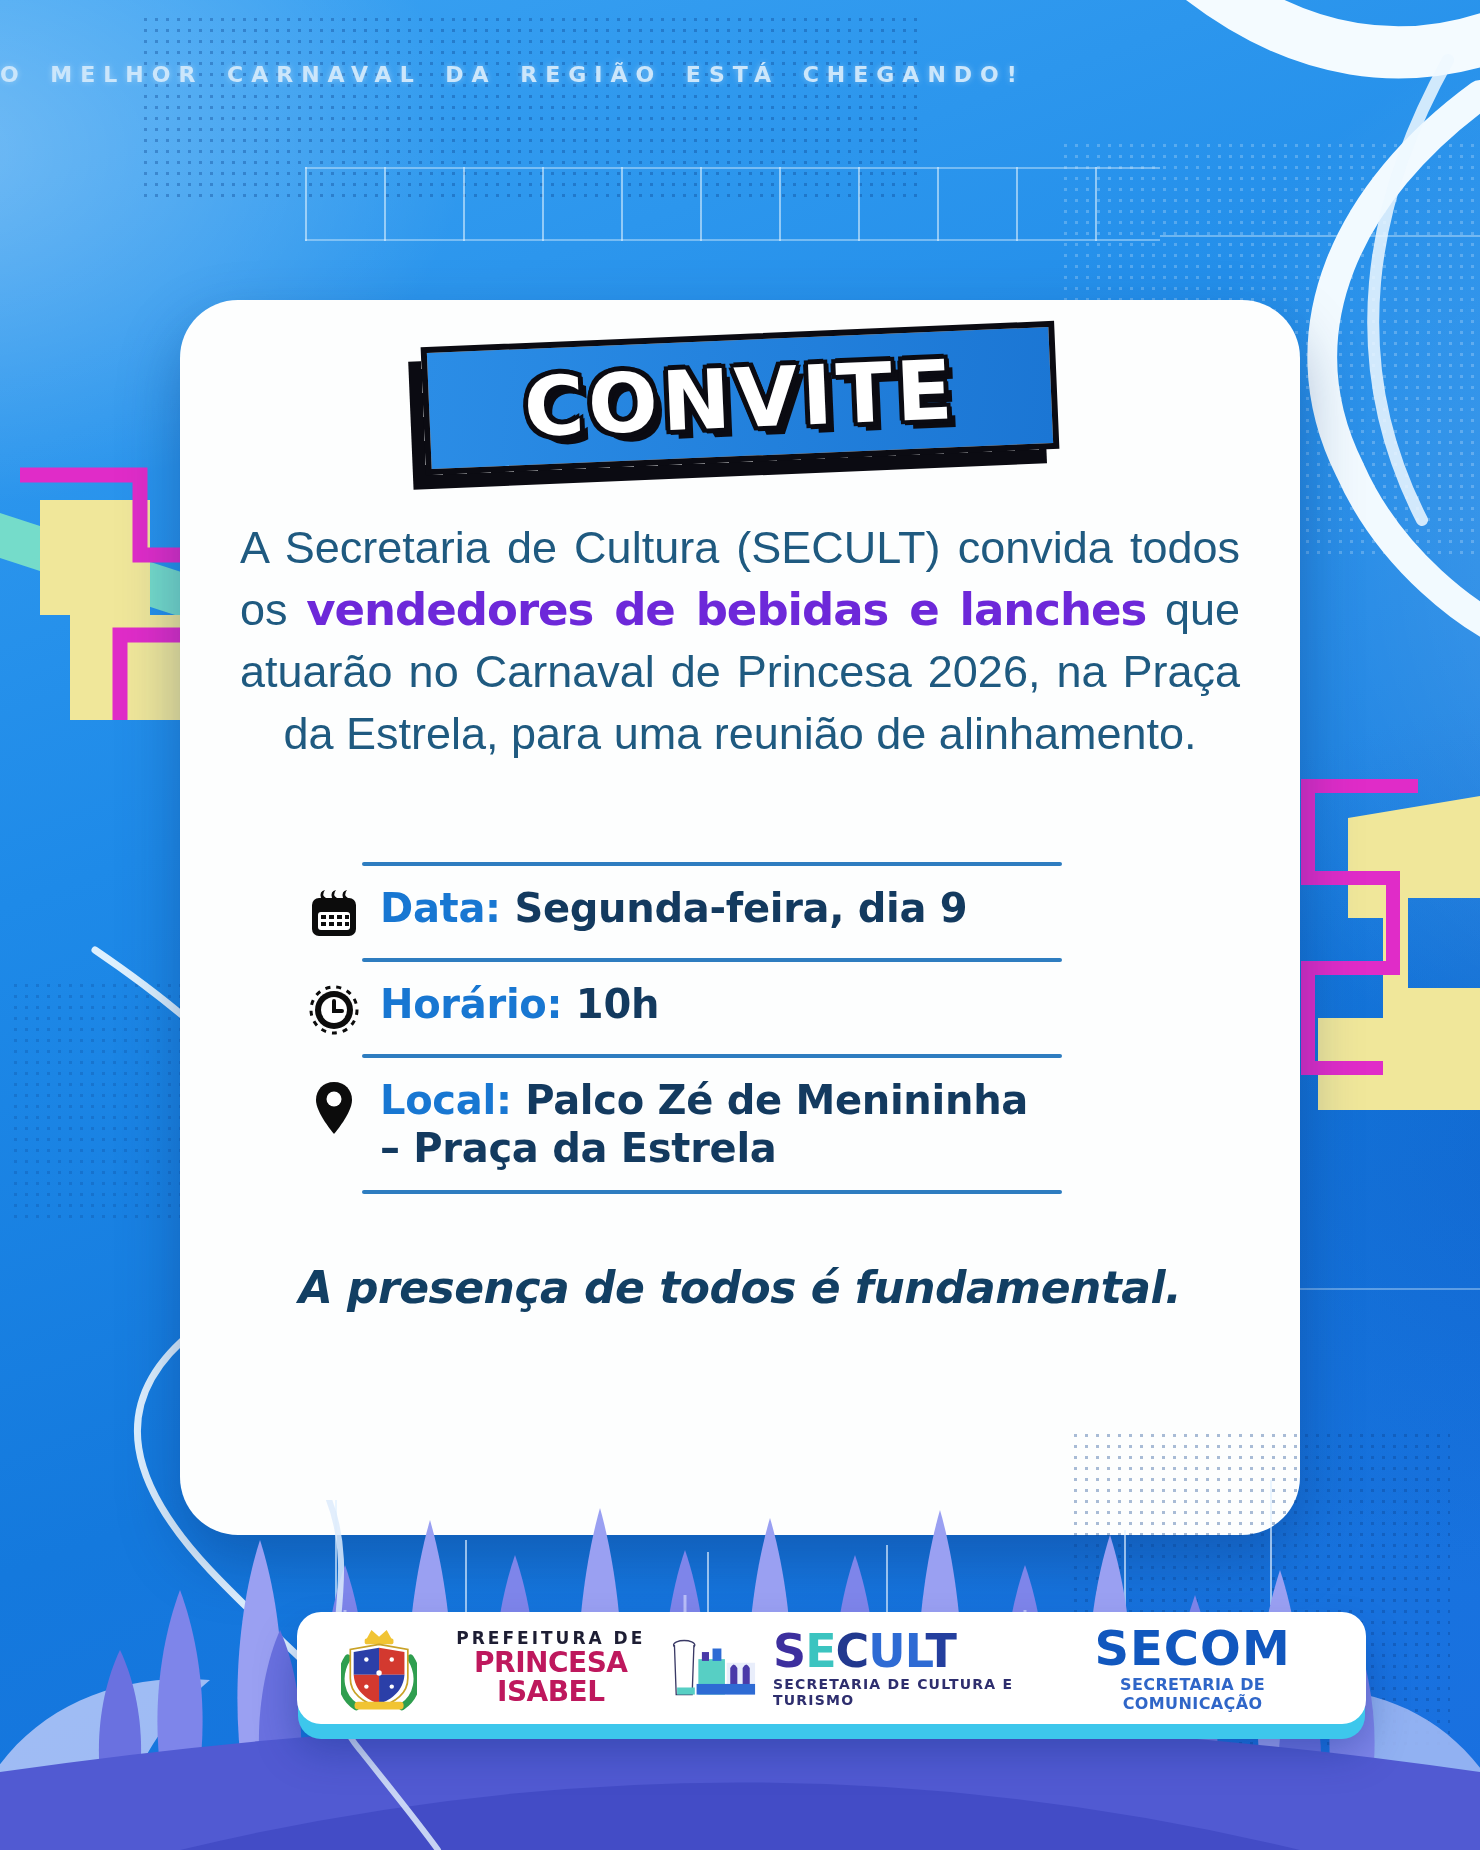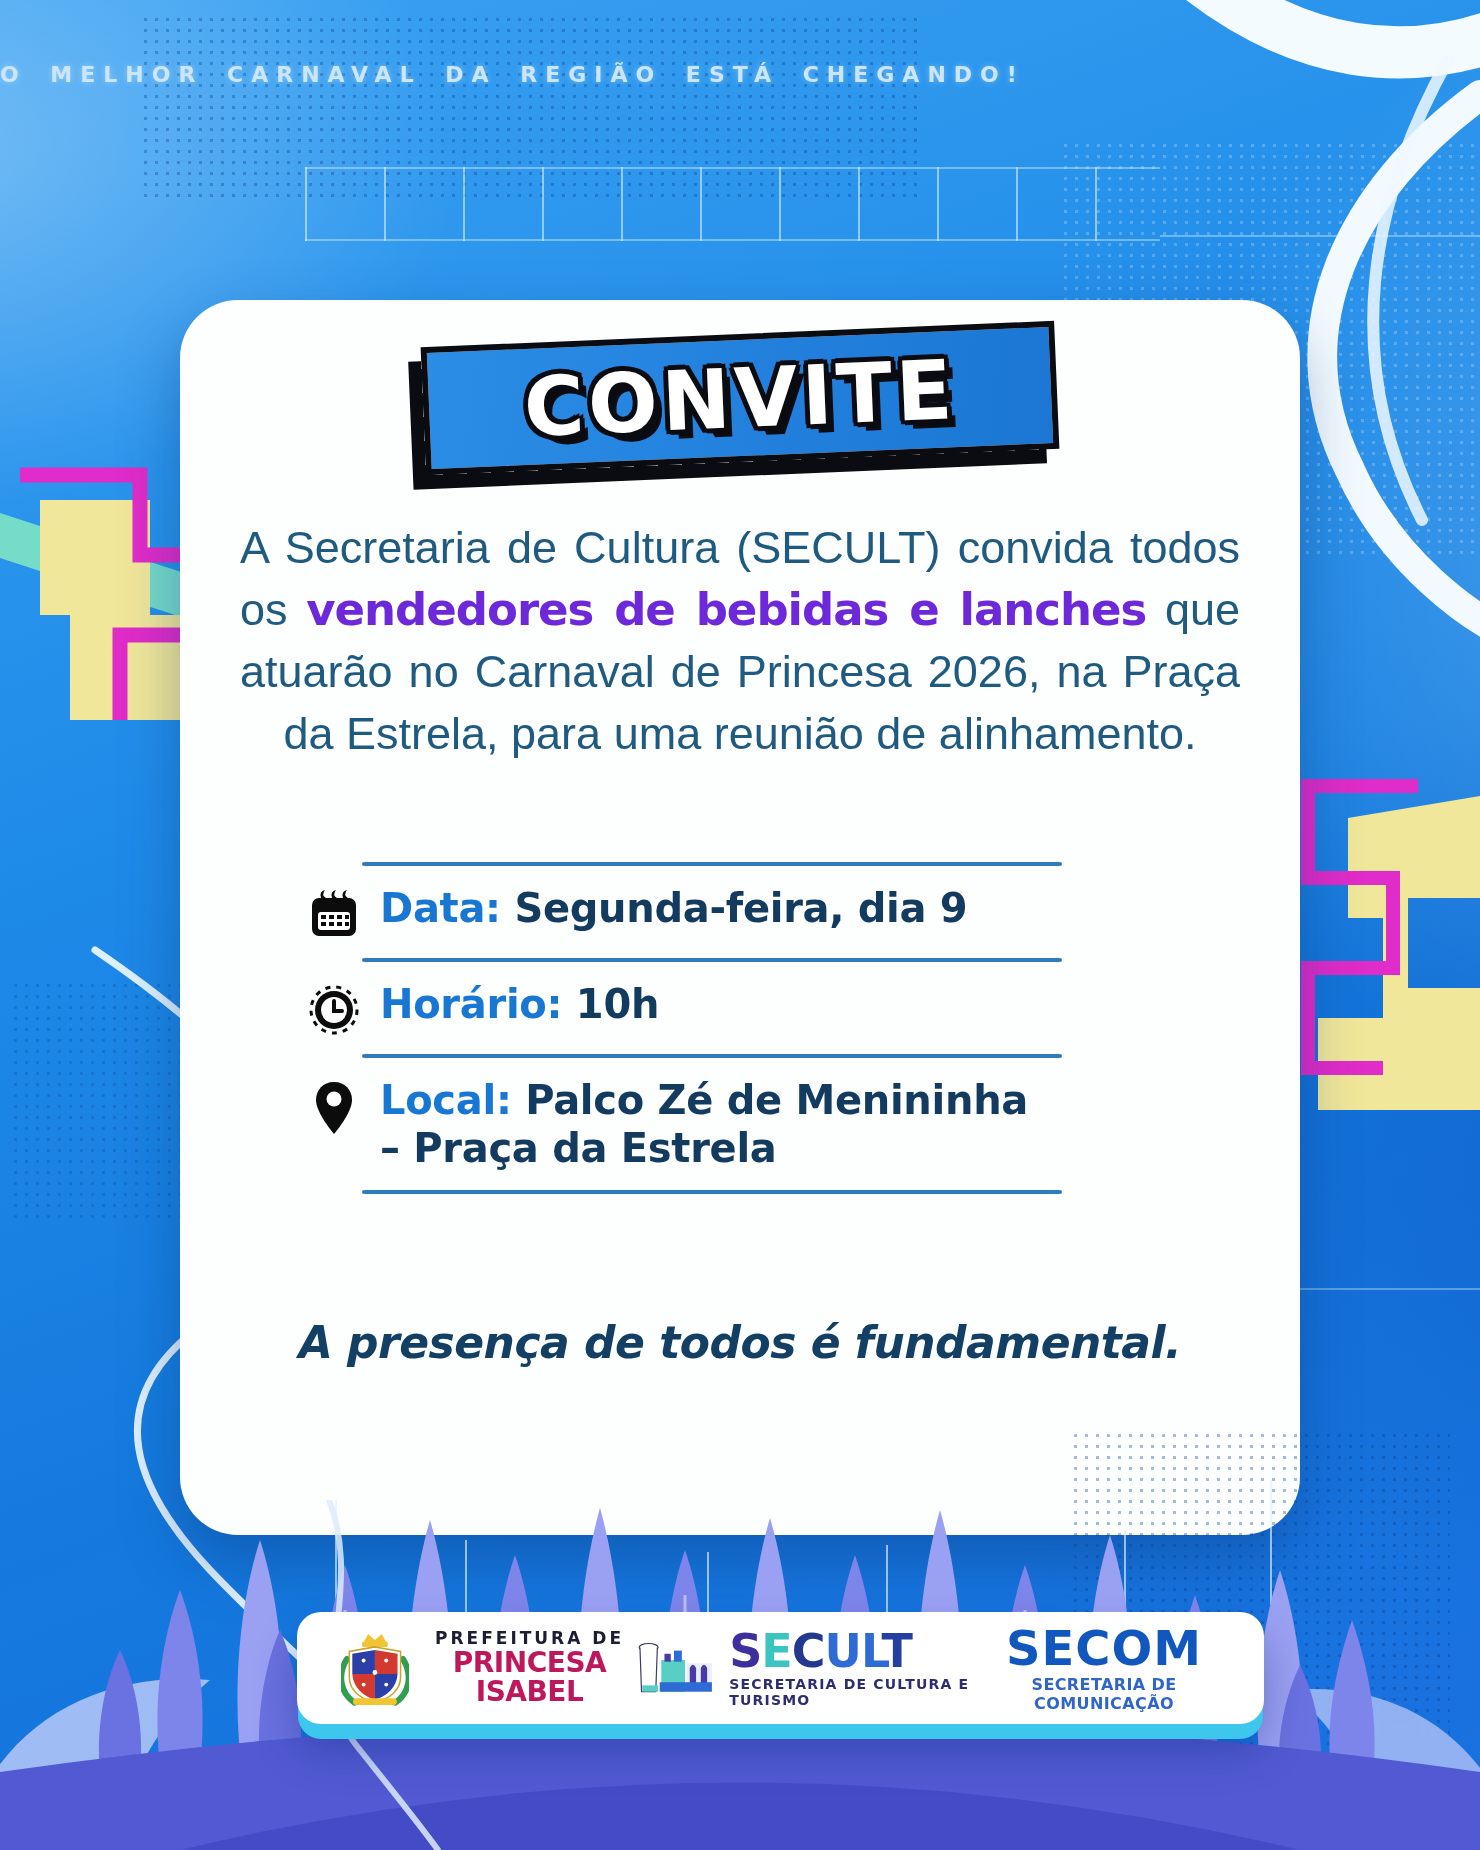--- a/index.html
+++ b/index.html
@@ -54,26 +54,26 @@
   }
   .invitation-text .bold{font-family:"DejaVu Sans",sans-serif;font-weight:800;color:#6d28d9;letter-spacing:-1px;}
   .details{position:absolute;left:120px;top:552px;width:800px;}
   .divider{height:4px;background:#2e7dc0;border-radius:2px;margin:10px 0 10px 62px;width:700px;}
   .detail-row{display:flex;align-items:flex-start;gap:18px;padding:8px 0 8px 6px;}
   .d-icon{flex:0 0 56px;display:flex;justify-content:center;padding-top:4px;}
   .d-text{margin:0;font-size:40px;font-weight:800;line-height:1.2;letter-spacing:-.3px;}
   .d-label{color:#1877d2;}
   .d-value{color:#133a5f;white-space:pre-line;}
   .footnote{
-    position:absolute;left:0;right:0;top:1017px;text-align:center;
+    position:absolute;left:0;right:0;top:962px;text-align:center;
     font-size:44px;font-weight:800;font-style:italic;color:#123f63;letter-spacing:-.5px;
   }
   
   .footer-bar{
-    position:absolute;left:297px;top:1612px;width:967px;height:112px;z-index:4;
+    position:absolute;left:297px;top:1612px;width:1069px;height:112px;z-index:4;
     background:#ffffff;border-radius:24px;
     box-shadow:0 16px 0 -1px #3dc7ec, 0 26px 40px rgba(10,40,120,.35);
     display:flex;align-items:center;justify-content:space-between;padding:0 44px;box-sizing:border-box;
   }
   .logo-block{display:flex;align-items:center;gap:14px;}
   .pref-text{text-align:center;line-height:1.05;}
   .pref-line1{font-size:17px;font-weight:700;letter-spacing:3px;color:#1d1d33;}
   .pref-line2{font-size:28px;font-weight:800;color:#be185d;letter-spacing:-.5px;}
   .secult-word{font-size:46px;font-weight:800;letter-spacing:-1px;line-height:1;}
   .secult-sub{font-size:14px;font-weight:700;letter-spacing:1.2px;color:#2e2e6e;margin-top:2px;}

